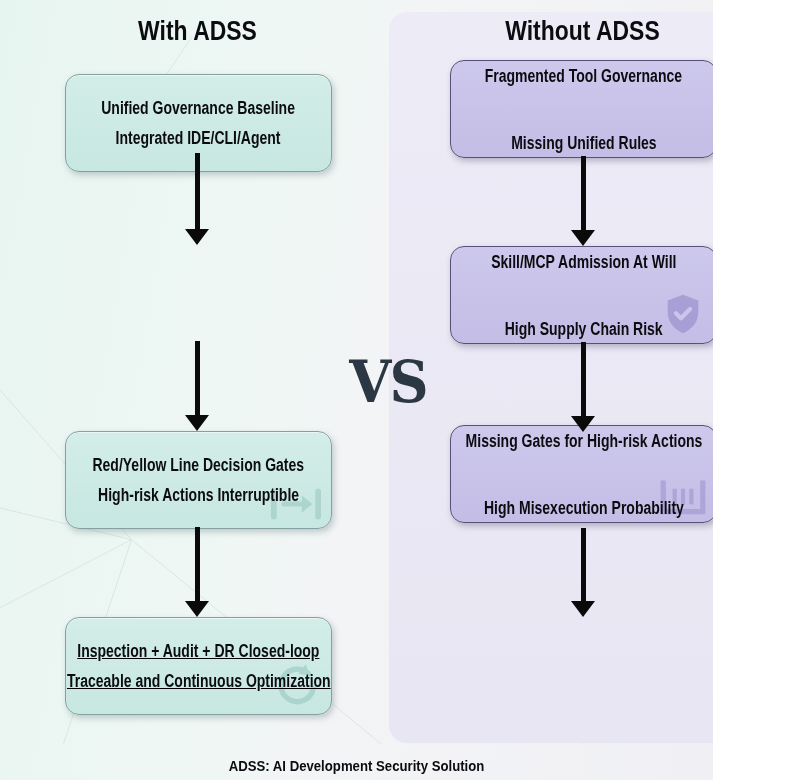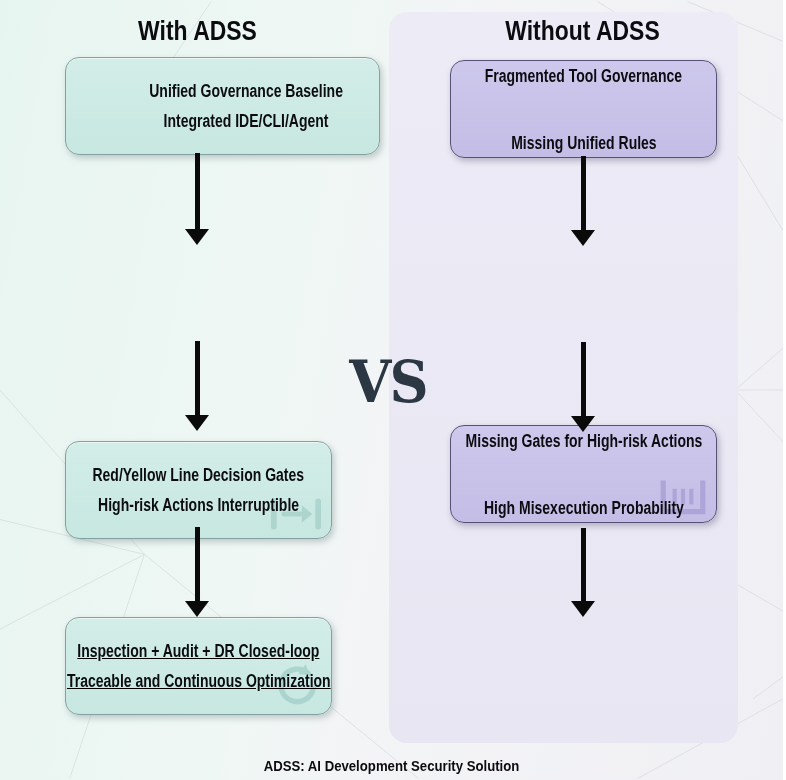--- a/index.html
+++ b/index.html
@@ -1,17 +1,17 @@
 <!DOCTYPE html>
 <html><head>
 <meta charset="utf-8">
 <style>
   html,body { margin:0; padding:0; }
   .canvas {
-    position:relative; width:783px; height:780px; overflow:hidden;
+    position:relative; width:713px; height:780px; overflow:hidden;
     font-family:"Liberation Sans", sans-serif;
     background:linear-gradient(100deg,#e7f5f0 0%,#eff7f4 38%,#f3f4f6 52%,#f0f0f4 100%);
   }
   .bg-lines { position:absolute; inset:0; width:100%; height:100%; }
 
   .right-panel {
     position:absolute; left:389px; top:12px; width:349px; height:731px;
     background:linear-gradient(180deg,#edebf6 0%,#e8e6f2 100%);
     border-radius:18px;
   }
@@ -89,27 +89,27 @@
       <path d="M756 700 L786 678"></path>
       <path d="M640 780 L786 700"></path>
     </g>
   </svg>
 
   <div class="right-panel"></div>
 
   <div class="col-title left">With ADSS</div>
   <div class="col-title right">Without ADSS</div>
 
-  <div class="box teal" style="left:65px; top:57px;padding-left:48px;">
+  <div class="box teal" style="left:65px; top:74px;">
     <div class="box-line">Unified Governance Baseline</div>
     <div class="box-line">Integrated IDE/CLI/Agent</div>
   </div>
 
 
-  <div class="box teal" style="left:65px; top:441px;">
+  <div class="box teal" style="left:65px; top:431px;">
     <div class="box-line">Red/Yellow Line Decision Gates</div>
     <div class="box-line">High-risk Actions Interruptible</div>
     <svg class="box-icon icon-gate" width="54" height="36" viewBox="0 0 56 36" opacity="0.6">
       <rect x="2" y="2" width="6" height="32" rx="3" fill="#9bc9c2"></rect>
       <rect x="48" y="2" width="6" height="32" rx="3" fill="#9bc9c2"></rect>
       <rect x="13" y="15.5" width="22" height="5" rx="2" fill="#9bc9c2"></rect>
       <path d="M34 9l11 9-11 9z" fill="#9bc9c2"></path>
     </svg>
   </div>
 
@@ -120,20 +120,28 @@
       <path d="M39 26a15 15 0 1 1-4.5-13.5" fill="none" stroke="#8fc2bb" stroke-width="5" stroke-linecap="round"></path>
       <path d="M32 4l4 10-11-1z" fill="#8fc2bb"></path>
     </svg>
   </div>
 
   <div class="box purple" style="left:450px; top:60px;">
     <div class="box-line">Fragmented Tool Governance</div>
     <div class="box-line">Missing Unified Rules</div>
   </div>
 
+  <div class="box purple" style="left:450px; top:246px;">
+    <div class="box-line">Skill/MCP Admission At Will</div>
+    <div class="box-line">High Supply Chain Risk</div>
+    <svg class="box-icon icon-shield" width="46" height="46" viewBox="0 0 24 24" opacity="0.65">
+      <path d="M12 2l8 3v6c0 5.2-3.2 9-8 11-4.8-2-8-5.8-8-11V5z" fill="#978dcb"></path>
+      <path d="M8.3 11.6l2.6 2.6 4.8-4.8" stroke="#cfc8ec" stroke-width="2.2" fill="none" stroke-linecap="round" stroke-linejoin="round"></path>
+    </svg>
+  </div>
 
   <div class="box purple" style="left:450px; top:408px;margin-top:17px;">
     <div class="box-line">Missing Gates for High-risk Actions</div>
     <div class="box-line">High Misexecution Probability</div>
     <svg class="box-icon icon-gate" width="50" height="42" viewBox="0 0 48 40" opacity="0.55">
       <path d="M5 6v30h38V6" fill="none" stroke="#9a90cd" stroke-width="5"></path>
       <rect x="14" y="14" width="4" height="15" fill="#9a90cd"></rect>
       <rect x="22" y="14" width="4" height="15" fill="#9a90cd"></rect>
       <rect x="30" y="14" width="4" height="15" fill="#9a90cd"></rect>
     </svg>

